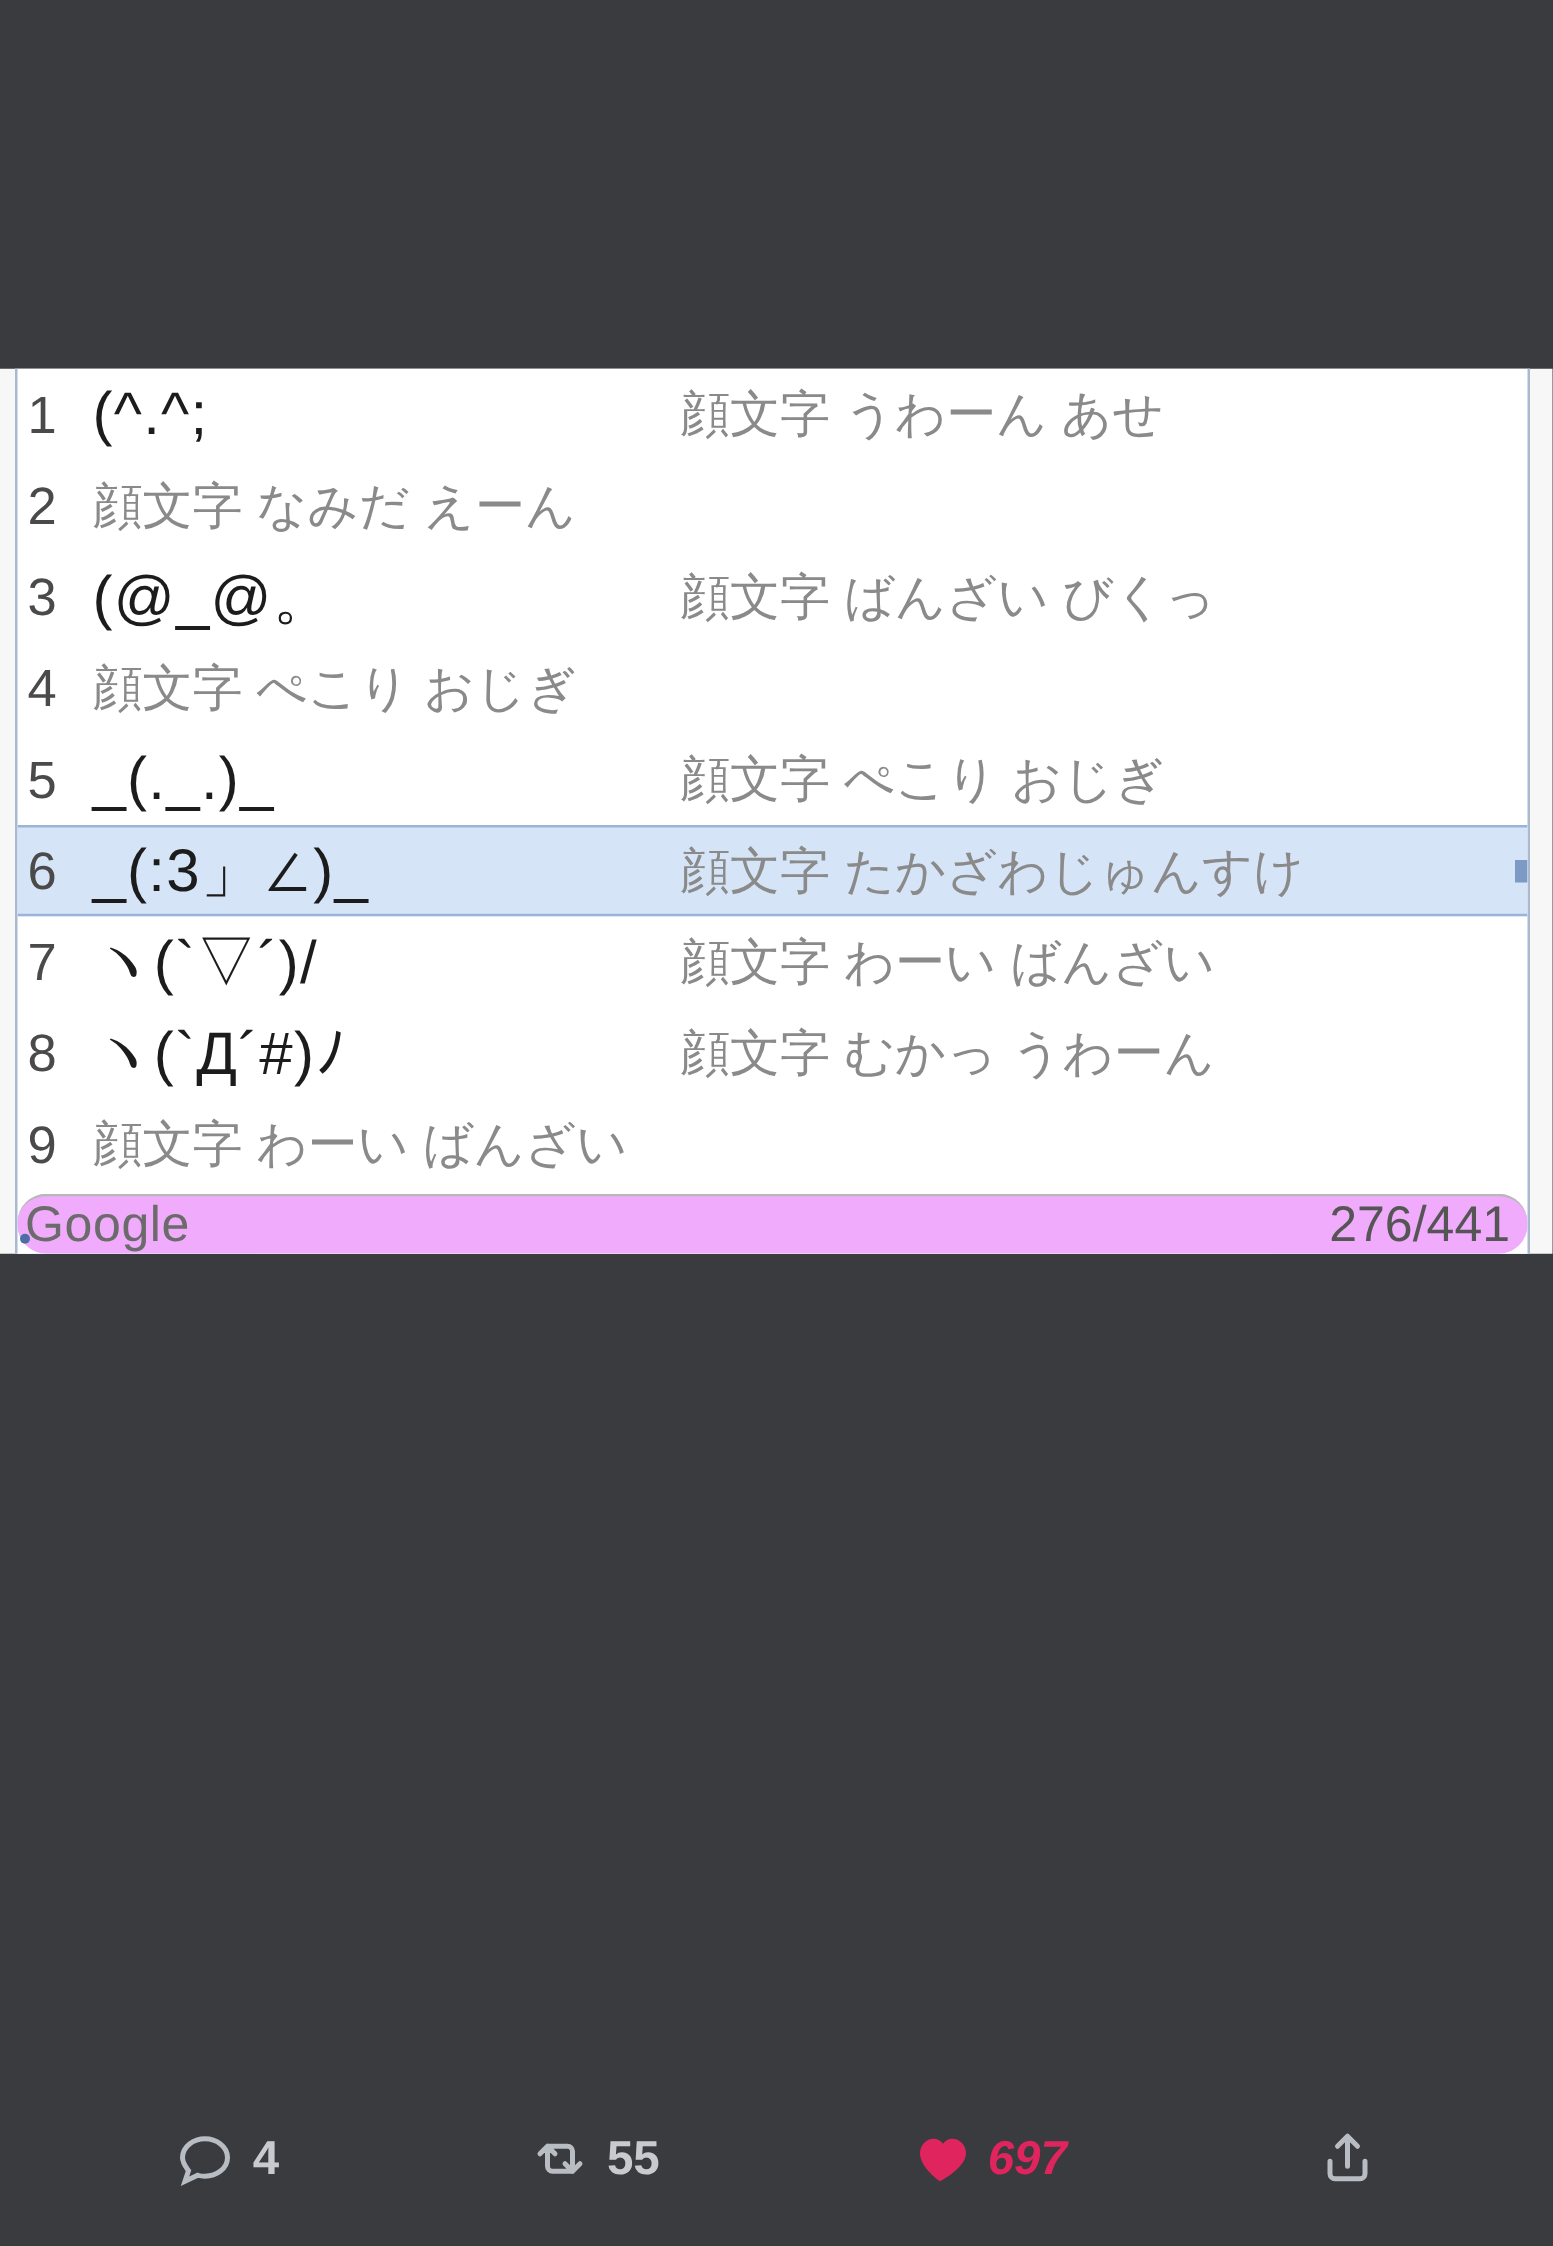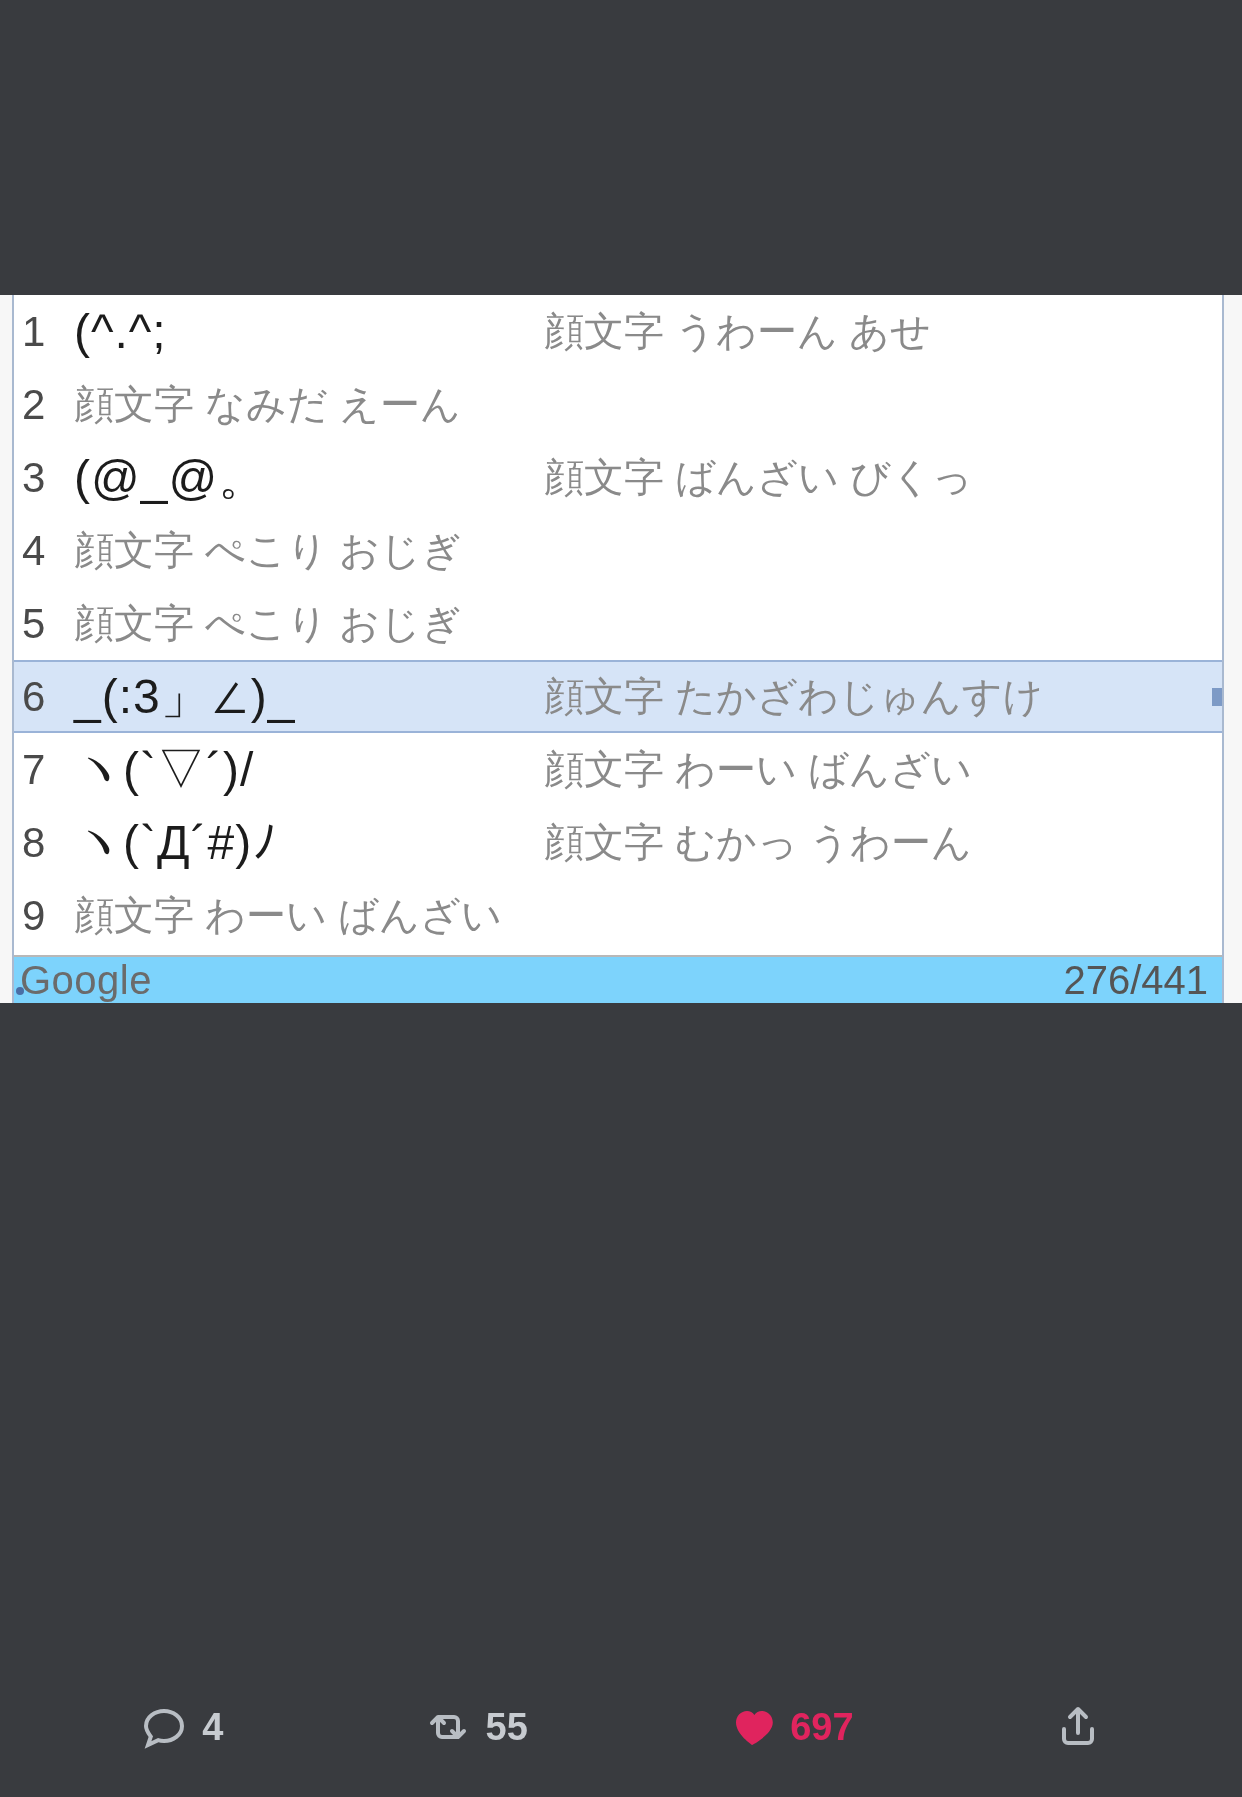--- a/index.html
+++ b/index.html
@@ -71,21 +71,22 @@
     bottom: 0;
     height: 48px;
     border-top: 2px solid #b8b8b8;
     display: flex;
     align-items: flex-end;
     justify-content: space-between;
     padding: 0 14px 0 6px;
     font-size: 40px;
     color: #6b6b6b;
     box-sizing: border-box;
-    background: #7dd3fc;
+    background: #f0abfc;
+    border-radius: 23px;
   }
   .ime-status .provider {
     color: #6b6b6b;
     letter-spacing: 0.5px;
   }
   .ime-status .counter {
     color: #555;
     text-align: center;
   }
   .left-dot {
@@ -126,21 +127,21 @@
     gap: 14px;
     color: #b8bdc3;
     font-size: 38px;
     font-weight: 600;
   }
   .action svg {
     width: 48px;
     height: 48px;
     display: block;
   }
-  .action.liked { color: #e0245e; }
+  .action.liked { color: #e0245e; font-style: italic; }
   .action.liked svg path { fill: #e0245e; }
   .action .count { color: inherit; }
   .action .count.grey { color: #c7cbd0; }
 </style>
 </head>
 <body>
 
 <div class="tweet-image-area">
   <div class="ime-panel">
     <div id="ime-rows">
@@ -157,20 +158,21 @@
           <div class="ime-num">3</div>
           <div class="ime-candidate">(@_@。</div>
           <div class="ime-desc">顔文字 ばんざい びくっ</div>
         </div>
         <div class="ime-row">
           <div class="ime-num">4</div>
           <div class="ime-desc">顔文字 ぺこり おじぎ</div>
         </div>
         <div class="ime-row">
           <div class="ime-num">5</div>
+          <div class="ime-candidate">_(._.)_</div>
           <div class="ime-desc">顔文字 ぺこり おじぎ</div>
         </div>
         <div class="ime-row selected" style="position: relative;">
           <div class="ime-num">6</div>
           <div class="ime-candidate">_(:3」∠)_</div>
           <div class="ime-desc">顔文字 たかざわじゅんすけ</div>
           <span class="right-nub"></span>
         </div>
         <div class="ime-row">
           <div class="ime-num">7</div>

